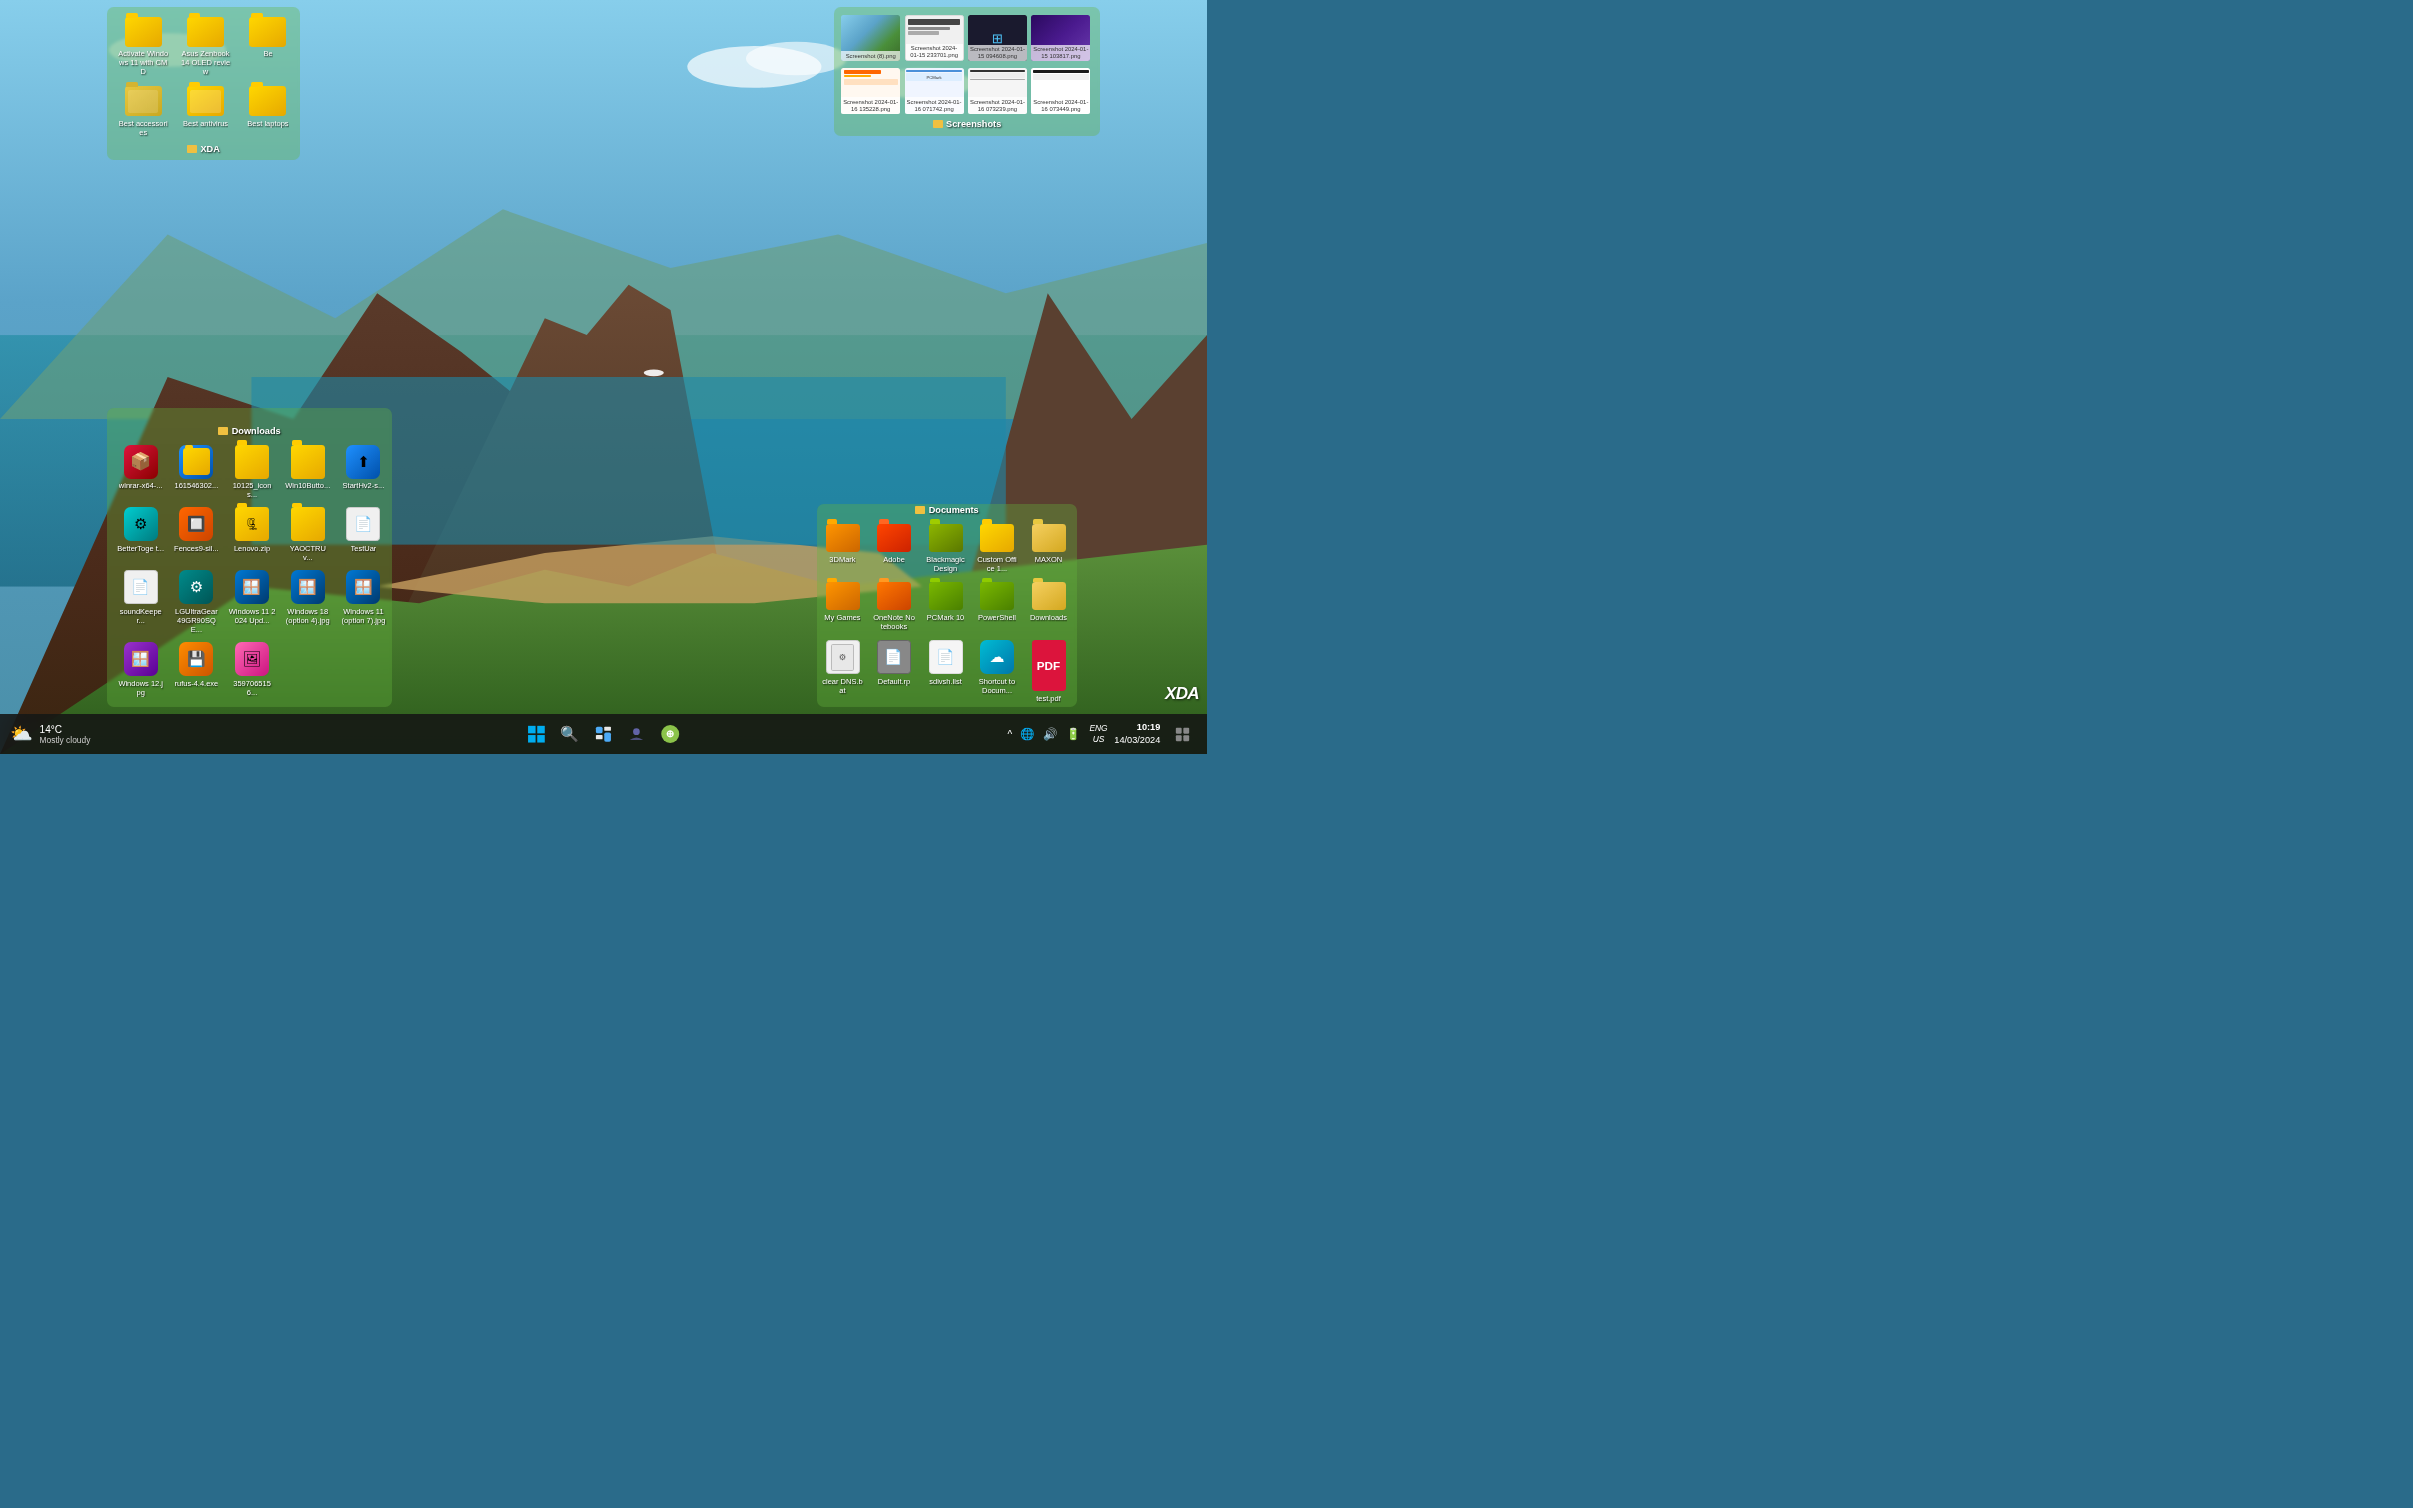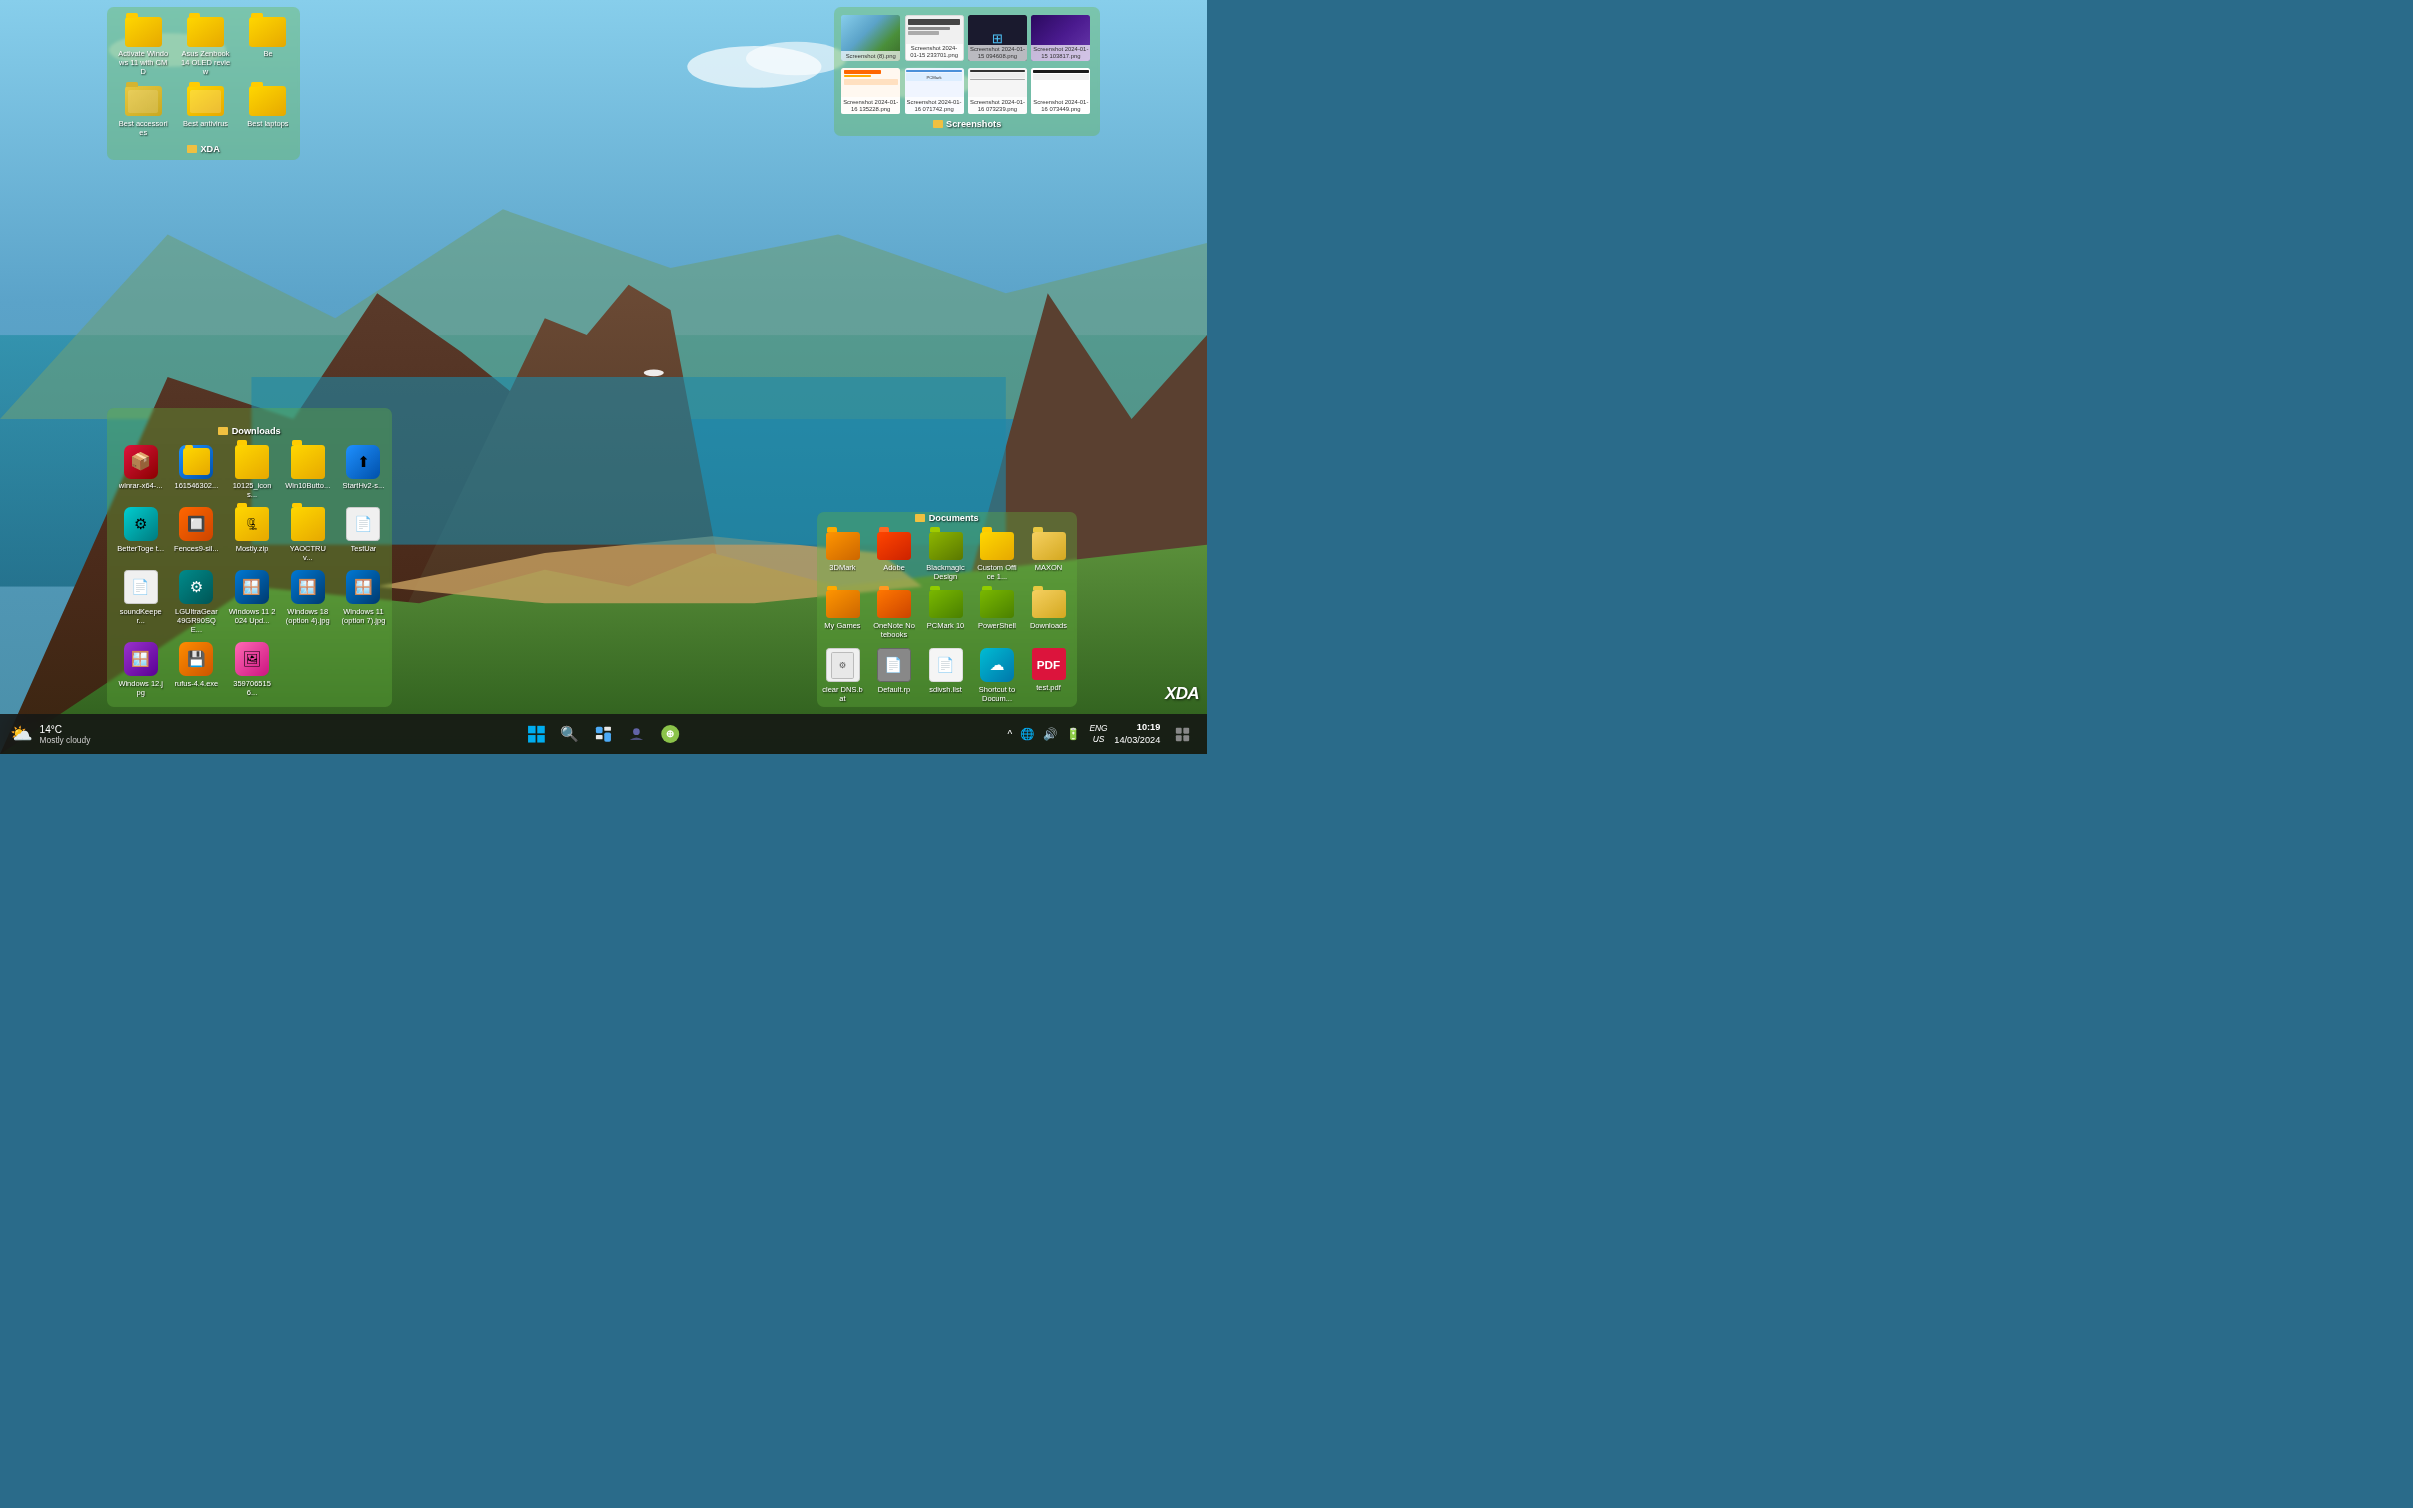--- a/index.html
+++ b/index.html
@@ -448,21 +448,21 @@
     </div>
     <div class="desktop-icon">
       <div class="icon-img" style="width:34px;height:34px;border-radius:6.7px;background:linear-gradient(135deg,#ff6600,#cc4400);display:flex;align-items:center;justify-content:center;font-size:15px;">🔲</div>
       <span class="icon-label">Fences9-sil...</span>
     </div>
     <div class="desktop-icon">
       <div class="icon-img" style="width:34px;height:34px;border-radius:3.4px;background:linear-gradient(145deg,#ffd700,#e6a800);position:relative;display:flex;align-items:center;justify-content:center;">
         <div style="position:absolute;top:-4.2px;left:1.7px;width:10px;height:4.2px;background:#ffcc00;border-radius:1.7px 1.7px 0 0;"></div>
         <span style="font-size:11.7px;">🗜</span>
       </div>
-      <span class="icon-label">Mostly.zip</span>
+      <span class="icon-label">Lenovo.zip</span>
     </div>
     <div class="desktop-icon">
       <div class="icon-img" style="width:34px;height:34px;border-radius:3.4px;background:linear-gradient(145deg,#ffd700,#e6a800);position:relative;">
         <div style="position:absolute;top:-4.2px;left:1.7px;width:10px;height:4.2px;background:#ffcc00;border-radius:1.7px 1.7px 0 0;"></div>
       </div>
       <span class="icon-label">YAOCTRU v...</span>
     </div>
     <div class="desktop-icon">
       <div class="icon-img" style="width:34px;height:34px;border-radius:3.4px;background:#f0f0f0;border:0.8px solid #ccc;display:flex;align-items:center;justify-content:center;font-size:15px;">📄</div>
       <span class="icon-label">TestUar</span>
@@ -585,21 +585,21 @@
     </div>
     <div class="desktop-icon">
       <div class="icon-img" style="width:34px;height:34px;border-radius:3.4px;background:#f5f5f5;border:0.8px solid #ddd;display:flex;align-items:center;justify-content:center;font-size:15px;">📄</div>
       <span class="icon-label">sdivsh.list</span>
     </div>
     <div class="desktop-icon">
       <div class="icon-img" style="width:34px;height:34px;border-radius:6.7px;background:linear-gradient(135deg,#00bcd4,#0077aa);display:flex;align-items:center;justify-content:center;font-size:15px;color:white;">☁</div>
       <span class="icon-label">Shortcut to Docum...</span>
     </div>
     <div class="desktop-icon">
-      <div class="icon-img" style="width:34px;height:32px;border-radius:3.4px;background:#dc143c;display:flex;align-items:center;justify-content:center;font-size:11.7px;color:white;font-weight:bold;">PDF</div>
+      <div class="icon-img" style="width:34px;height:51px;border-radius:3.4px;background:#dc143c;display:flex;align-items:center;justify-content:center;font-size:11.7px;color:white;font-weight:bold;">PDF</div>
       <span class="icon-label">test.pdf</span>
     </div>
   </div>
 </div>
 
 <div id="xda-watermark" style="position:absolute;bottom:50px;right:8.4px;color:white;font-weight:900;font-size:17px;font-style:italic;text-shadow:0.8px 0.8px 2.5px rgba(0,0,0,0.7);letter-spacing:-0.8px;">
   <span>XDA</span>
 </div>
 
 <div id="taskbar">

